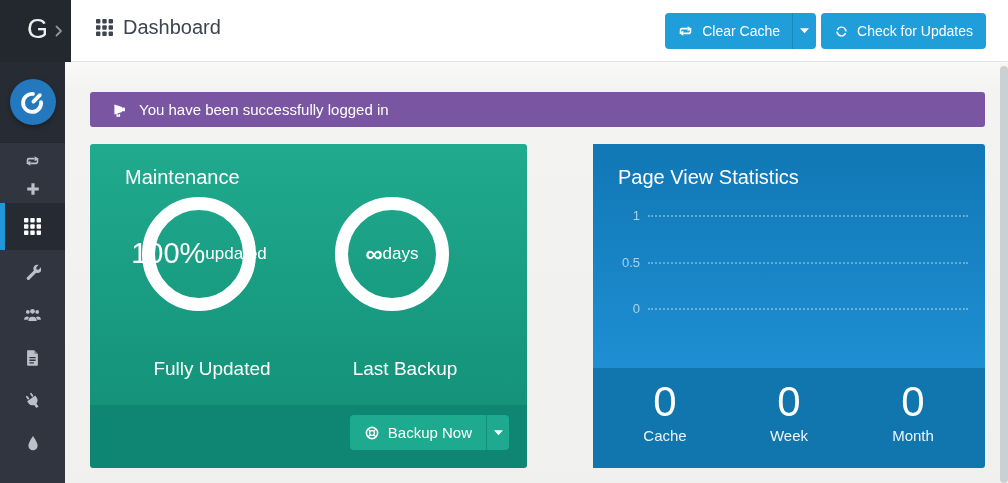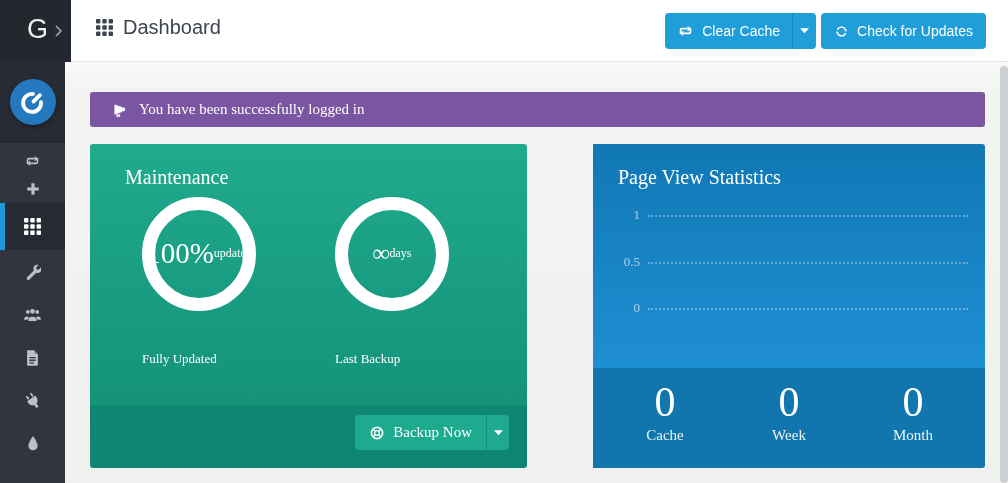--- a/index.html
+++ b/index.html
@@ -31,37 +31,37 @@
   .nav { padding-top:4px; }
   .nav-item { height:43px; display:flex; align-items:center; justify-content:center; color:#bcc1c9; cursor:pointer; }
   .nav-item.small { height:28px; }
   .nav-item.active { height:47px; background:#262b33; border-left:5px solid #2197d8; padding-right:5px; color:#ffffff; }
 
   
   .scrollbar { position:absolute; right:0; top:63px; width:8px; height:420px; background:#f5f5f3; z-index:5; }
   .scrollbar .thumb { position:absolute; left:0; top:3px; width:8px; height:417px; border-radius:4px; background:#cbd0d4; }
 
   
-  .content { position:absolute; left:65px; top:62px; width:935px; height:421px;font-family:Liberation Serif, serif; }
+  .content { position:absolute; left:65px; top:62px; width:935px; height:421px; }
   .banner { position:absolute; left:25px; top:30px; width:895px; height:35px; background:#7a55a2; border-radius:3px; color:#fff; font-size:15px; display:flex; align-items:center; gap:10px; padding-left:20px; }
 
   .card { position:absolute; top:82px; width:437px; height:324px; border-radius:3px; overflow:hidden; color:#fff; }
   .card h2 { font-size:20px; font-weight:400; }
 
   
   .maintenance { left:25px; }
   .m-body { position:relative; height:261px; background:linear-gradient(180deg,#20aa8e 0%,#149379 100%); }
   .m-body h2 { position:absolute; left:35px; top:22px; }
   .circle { position:absolute; width:114px; height:114px; border:13px solid #ffffff; border-radius:50%; display:flex; flex-direction:row; align-items:center; justify-content:center; line-height:1.15; }
   .circle.c1 { left:52px; top:53px; }
   .circle.c2 { left:245px; top:53px; }
   .circle .value { font-size:29px; }
   .circle.c2 .value { font-size:24px; font-weight:700; }
-  .circle .unit { font-size:12px; }
-  .caption { position:absolute; top:207px; width:140px; text-align:left; font-size:13px; }
+  .circle .unit { font-size:17px; }
+  .caption { position:absolute; top:214px; width:140px; text-align:center; font-size:19px; }
   .caption.cap1 { left:52px; }
   .caption.cap2 { left:245px; }
   .m-footer { position:relative; height:63px; background:#0e8673; }
   .backup-btn { position:absolute; right:18px; top:10px; height:35px; background:#1daa8e; border-radius:4px; display:flex; align-items:stretch; overflow:hidden; font-size:15px; cursor:pointer; }
   .backup-btn .btn-main { display:flex; align-items:center; gap:8px; padding:8px 14px; }
   .backup-btn .btn-caret { display:flex; align-items:center; justify-content:center; width:23px; border-left:1px solid rgba(0,0,0,0.16); }
 
   
   .stats { left:483px;padding-left:45px; }
   .s-body { position:relative; height:224px; background:linear-gradient(180deg,#1177b5 0%,#1e8fd2 100%); }

